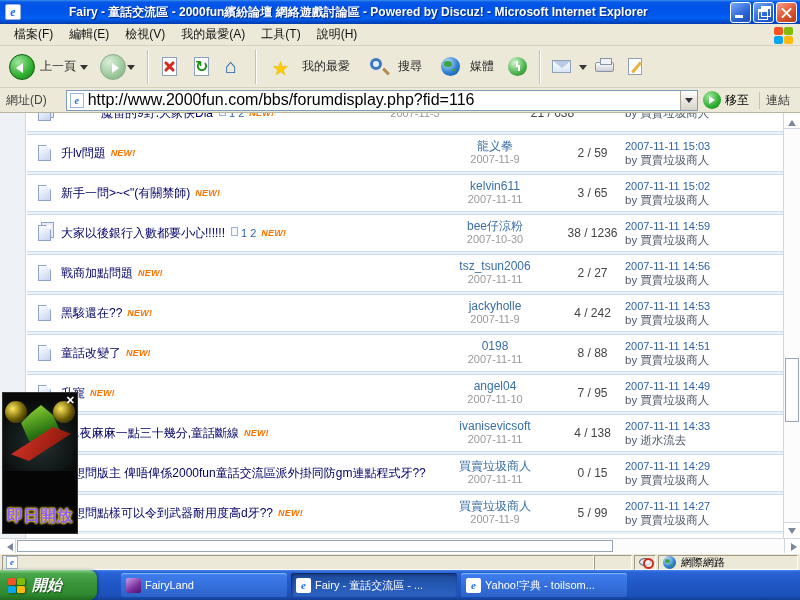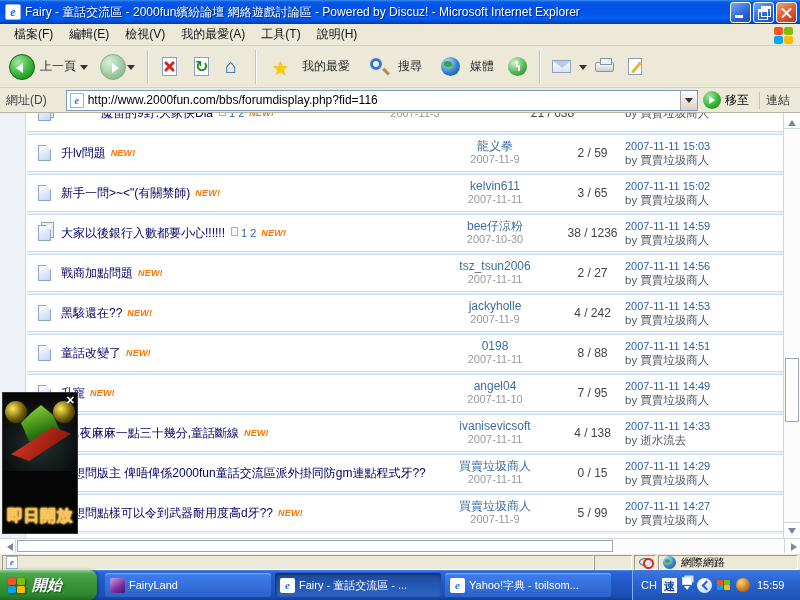--- a/index.html
+++ b/index.html
@@ -4,22 +4,22 @@
 <style>
   * { margin:0; padding:0; box-sizing:border-box; }
   html,body { width:800px; height:600px; overflow:hidden; }
   body { font-family:"Liberation Sans","DejaVu Sans",sans-serif; font-size:12px; background:#ece9d8; cursor:default; }
 
   
   .titlebar { height:24px; display:flex; align-items:center; padding:0 3px 0 5px;
     background:linear-gradient(180deg,#388eee 0%,#0a5ae6 8%,#0253e8 20%,#0055eb 55%,#0261f5 75%,#0147c9 92%,#003ca9 100%); }
   .appicon { width:16px; height:16px; background:#fff; border:1px solid #9db4d8; border-radius:2px;
     color:#1e6ef0; font:italic bold 12px/14px "Liberation Serif",serif; text-align:center; margin-right:4px; }
-  .wtitle { flex:1; color:#fff; font-weight:normal; font-size:12px; text-shadow:1px 1px 1px #00257a;
-    white-space:nowrap; overflow:hidden; }
+  .wtitle { flex:1; color:#fff; font-weight:bold; font-size:12px; text-shadow:1px 1px 1px #00257a;
+    white-space:nowrap; overflow:hidden;margin-left:44px; }
   .winbtn { width:21px; height:21px; border-radius:3px; margin-left:2px; position:relative;
     border:1px solid #fff; background:linear-gradient(145deg,#7aa9f7,#2a65d8 60%,#1c4fb8); }
   .winbtn.close { background:linear-gradient(145deg,#f2a38a,#e25a35 50%,#b73a16); }
   .glyph-min::after { content:""; position:absolute; left:4px; bottom:4px; width:8px; height:3px; background:#fff; }
   .glyph-restore::after { content:""; position:absolute; left:4px; top:6px; width:8px; height:7px;
     border:1px solid #fff; border-top-width:3px; background:transparent; }
   .glyph-restore::before { content:""; position:absolute; left:7px; top:3px; width:8px; height:7px;
     border:1px solid #fff; border-top-width:3px; }
   .glyph-x::before,.glyph-x::after { content:""; position:absolute; left:3px; top:9px; width:13px; height:2px; background:#fff; }
   .glyph-x::before { transform:rotate(45deg);} .glyph-x::after { transform:rotate(-45deg);}
@@ -65,21 +65,21 @@
   .printer { position:absolute; left:2px; top:7px; width:19px; height:10px; background:linear-gradient(#fdfdfd,#c9cdd4); border:1px solid #8a93a2; border-radius:2px; }
   .printer::before { content:""; position:absolute; left:4px; top:-5px; width:10px; height:5px; background:#eef2f8; border:1px solid #8a93a2; }
   .editic { position:absolute; left:3px; top:3px; width:14px; height:17px; background:#fff; border:1px solid #8ea0bb; }
   .editic::after { content:""; position:absolute; left:6px; top:2px; width:3px; height:13px; background:#e7b33c; transform:rotate(40deg); }
 
   
   .addrbar { height:25px; background:#ece9d8; display:flex; align-items:center; padding:0 2px 0 6px; border-bottom:1px solid #b8b4a2; }
   .addrlabel { color:#444; margin-right:19px; }
   .urlbox { flex:1; height:21px; background:#fff; border:1px solid #7f9db9; display:flex; align-items:center; padding:0 0 0 3px; }
   .urlicon { width:14px; height:15px; background:#fff; border:1px solid #9db4d8; color:#1e6ef0; font:italic bold 10px/13px "Liberation Serif",serif; text-align:center; margin-right:4px; }
-  .urltext { flex:1; font-size:12px; color:#000; white-space:nowrap; overflow:hidden; }
+  .urltext { flex:1; font-size:16px; color:#000; white-space:nowrap; overflow:hidden; }
   .urldd { width:17px; height:19px; background:linear-gradient(#fdfdfd,#d7d3c8); border-left:1px solid #a9a698; display:flex; align-items:center; justify-content:center; }
   .urldd i { width:0; height:0; border:4px solid transparent; border-top:5px solid #333; margin-top:4px; }
   .gobtn { display:flex; align-items:center; margin:0 3px; padding:1px 5px 1px 2px; border-radius:2px; }
   .gocircle { width:18px; height:18px; border-radius:50%; background:radial-gradient(circle at 35% 30%,#9fe79f,#2fae2f 60%,#147a14); position:relative; margin-right:4px; }
   .gocircle::after { content:""; position:absolute; left:6px; top:5px; border-left:6px solid #fff; border-top:4px solid transparent; border-bottom:4px solid transparent; }
   .linkslabel { padding:0 8px 0 6px; border-left:1px solid #c8c2ac; margin-left:2px; color:#333; }
 
   
   .content { position:relative; height:440px; background:#fff; overflow:hidden; }
   .gutter { position:absolute; left:0; top:0; bottom:15px; width:26px; background:#eef1f5; border-right:1px solid #cfd8e3; }
@@ -125,21 +125,21 @@
   .ad { position:absolute; left:2px; top:279px; width:76px; height:142px; background:#050505; border:1px solid #333; overflow:hidden; }
   .ad-close { position:absolute; right:2px; top:1px; color:#fff; font:bold 11px "Liberation Sans",sans-serif; z-index:3; }
   .ad-art { position:absolute; left:0; top:0; width:100%; height:78px; background:radial-gradient(circle at 50% 65%,#233 0%,#0a0a0a 70%); }
   .orb { position:absolute; width:22px; height:22px; border-radius:50%; background:radial-gradient(circle at 35% 35%,#ffe95e,#6a5a00 55%,#111); }
   .orb.l { left:2px; top:8px; } .orb.r { right:2px; top:8px; }
   .mech { position:absolute; left:18px; top:12px; width:40px; height:40px; background:linear-gradient(160deg,#9adf3a,#2e7a12 60%,#123a06); clip-path:polygon(50% 0,80% 25%,100% 70%,65% 100%,20% 90%,0 45%,25% 20%); }
   .slash { position:absolute; left:8px; top:34px; width:60px; height:34px; background:linear-gradient(120deg,#e0372b,#7a1205); clip-path:polygon(0 80%,70% 0,100% 20%,30% 100%); box-shadow:0 0 4px #ffdf4e; }
   .ad-text { position:absolute; left:0; bottom:4px; width:100%; text-align:center; }
   .ad-line1 { color:#ff2400; font:bold 16px/26px "Liberation Sans",sans-serif; letter-spacing:0.5px;
     text-shadow:0 0 2px #ffd800,0 0 2px #ffd800,0 0 3px #ffd800; }
-  .ad-line2 { color:#fdba74; font:bold 16px/26px "Liberation Sans",sans-serif; letter-spacing:0.5px;
+  .ad-line2 { color:#8b5cf6; font:bold 16px/26px "Liberation Sans",sans-serif; letter-spacing:0.5px;
     text-shadow:0 0 2px #ffe33c,0 0 2px #ffe33c,0 0 3px #ffe33c; }
 
   
   .statusbar { height:17px; background:#ece9d8; border-top:1px solid #fff; display:flex; align-items:center; font-size:11px; }
   .sb-main { flex:1; height:15px; margin:1px 0 1px 2px; border:1px solid; border-color:#9d9a87 #fff #fff #9d9a87; display:flex; align-items:center; padding-left:3px; }
   .sb-doc { width:12px; height:13px; background:#fff; border:1px solid #9db4d8; color:#1e6ef0; font:italic bold 9px/11px "Liberation Serif",serif; text-align:center; }
   .sb-pane { height:15px; margin:1px 2px 1px 0; border:1px solid; border-color:#9d9a87 #fff #fff #9d9a87; display:flex; align-items:center; padding:0 4px; }
   .sb-pane.small { width:38px; }
   .priv-eye { width:12px; height:8px; border:1px solid #667; border-radius:50%; background:#dfe6ee; position:relative; }
   .priv-eye::after { content:""; position:absolute; right:-4px; bottom:-4px; width:7px; height:7px; border:2px solid #d42a1d; border-radius:50%; background:rgba(255,255,255,.6); }
@@ -147,21 +147,21 @@
   .sb-globe::after { content:""; position:absolute; left:2px; top:3px; width:5px; height:4px; background:#3da33d; border-radius:50%; box-shadow:4px 4px 0 -1px #3da33d; }
   .sb-zone { width:140px; }
 
   
   .taskbar { height:30px; background:linear-gradient(180deg,#4584e8 0%,#2a63d6 8%,#2159c9 40%,#1c50b8 85%,#15railway 100%,#123f96 100%); display:flex; align-items:stretch; background:linear-gradient(180deg,#4584e8 0%,#2a63d6 8%,#2159c9 40%,#1c50b8 85%,#123f96 100%); }
   .startbtn { width:97px; display:flex; align-items:center; padding-left:7px; border-radius:0 8px 8px 0;
     background:linear-gradient(180deg,#8fd18f 0%,#4aa74a 12%,#3a953a 45%,#2f8b2f 80%,#1f6b1f 100%); box-shadow:1px 0 3px rgba(0,0,0,.4); }
   .startflag { display:flex; flex-wrap:wrap; width:20px; margin-right:5px; filter:drop-shadow(1px 1px 1px #144d14); }
   .startflag i { width:8px; height:7px; margin:0.5px; border-radius:1.5px; display:block; }
   .startlabel { color:#fff; font:bold italic 15px "Liberation Sans",sans-serif; text-shadow:1px 1px 1px #1c521c; }
-  .taskbtns { flex:1; display:flex; align-items:center; padding-left:8px; gap:4px; overflow:hidden; }
+  .taskbtns { flex:1; display:flex; align-items:center; padding-left:24px; gap:4px; overflow:hidden; }
   .taskbtn { width:166px; height:24px; border-radius:3px; display:flex; align-items:center; padding:0 5px; gap:4px;
     background:linear-gradient(180deg,#5b95f5 0%,#3d7bec 10%,#3570dd 50%,#2c63c9 100%); box-shadow:inset 0 1px 0 #7fb0f8; color:#fff; font-size:11px; }
   .taskbtn.active { background:linear-gradient(180deg,#1c4794 0%,#2458b4 50%,#2e63c4 100%); box-shadow:inset 1px 1px 3px rgba(0,0,20,.55); }
   .taskbtn .tb-label { white-space:nowrap; overflow:hidden; }
   .tb-ico { width:15px; height:15px; flex:none; border-radius:2px; background:#fff; color:#1e6ef0; font:italic bold 11px/14px "Liberation Serif",serif; text-align:center; }
   .tb-ico.fairy { background:linear-gradient(145deg,#caa0e8,#7a2f9e 60%,#4c1266); color:#ffd7ff; font:bold 9px/15px "Liberation Sans",sans-serif; }
   .tray { width:168px; display:flex; align-items:center; gap:5px; padding:0 6px 0 8px;
     background:linear-gradient(180deg,#3a77e0 0%,#2a63d0 45%,#1e52b4 100%); border-left:1px solid #7fb0f8; color:#fff; }
   .tray-lang { font-size:11px; }
   .tray-ime { width:15px; height:15px; background:#e8f0ff; border:1px solid #fff; color:#1a3f8f; font:bold 11px/14px "Liberation Sans",sans-serif; text-align:center; }
@@ -565,30 +565,13 @@
       </div>
       <div class="taskbtn active">
         <span class="tb-ico">e</span>
         <span class="tb-label">Fairy - 童話交流區 - ...</span>
       </div>
       <div class="taskbtn">
         <span class="tb-ico">e</span>
         <span class="tb-label">Yahoo!字典 - toilsom...</span>
       </div>
     </div>
-  <div class="tray">
-    <span class="tray-lang">CH</span>
-    <span class="tray-ime">速</span>
-    <span class="tray-stack">
-      <span class="tray-winicon"></span>
-      <span class="tray-dd"></span>
-    </span>
-    <span class="tray-chev"></span>
-    <span class="trayflag">
-      <i class="f-red"></i>
-        <i class="f-green"></i>
-        <i class="f-blue"></i>
-        <i class="f-yellow"></i>
-    </span>
-    <span class="tray-app"></span>
-    <span class="tray-time">15:59</span>
-  </div>
 </div>
 
 </body></html>

